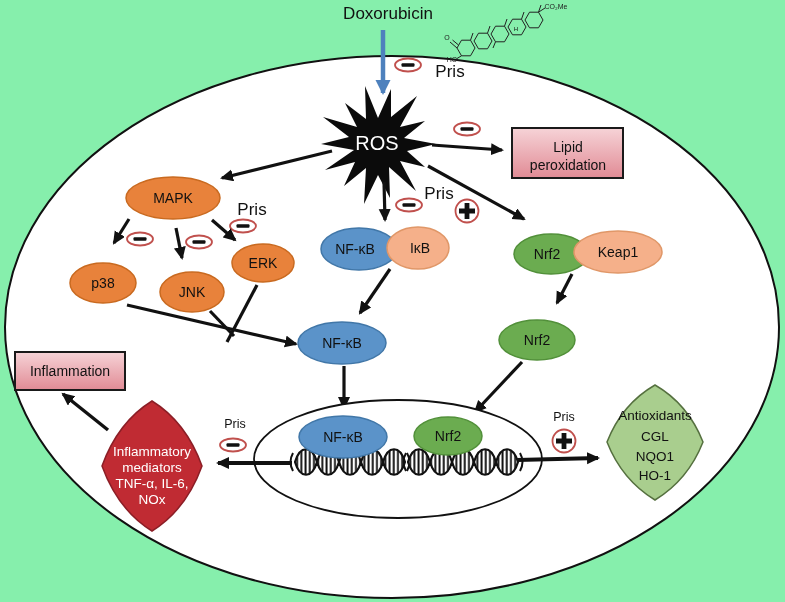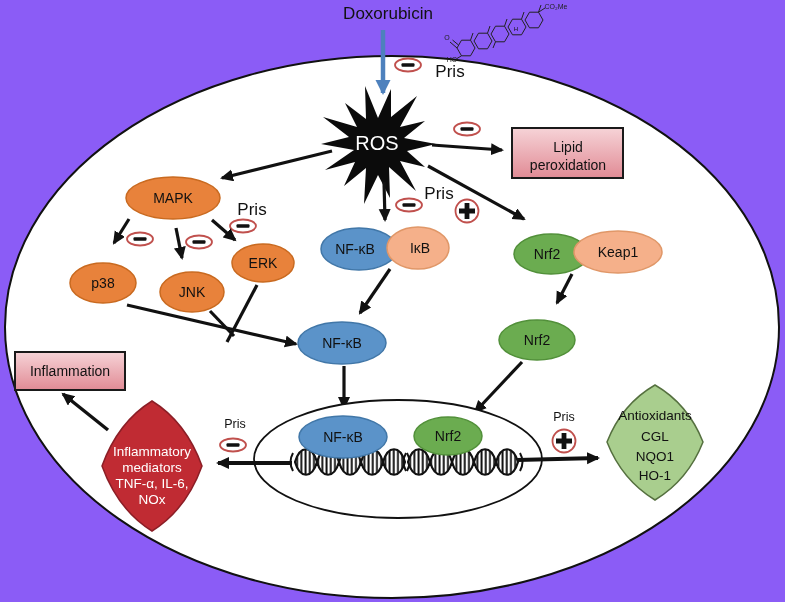--- a/index.html
+++ b/index.html
@@ -1,16 +1,16 @@
 <!DOCTYPE html>
 <html><head>
 <meta charset="utf-8">
 <style>
   html,body{margin:0;padding:0;background:#ffffff;}
-  .stage{position:relative;width:785px;height:602px;background:#8b5cf6;overflow:hidden;
+  .stage{position:relative;width:785px;height:602px;background:#86efac;overflow:hidden;
          font-family:"Liberation Sans", sans-serif;}
   svg{position:absolute;left:0;top:0;font-family:"Liberation Sans", sans-serif;}
   text{fill:#111;}
   .lbl{font-size:14px;}
   .lbl-sm{font-size:12.5px;}
   .lbl-lg{font-size:17px;}
   .lbl-white{fill:#fff;}
   .chemtxt{font-size:7px;fill:#222;}
 </style>
 </head>

